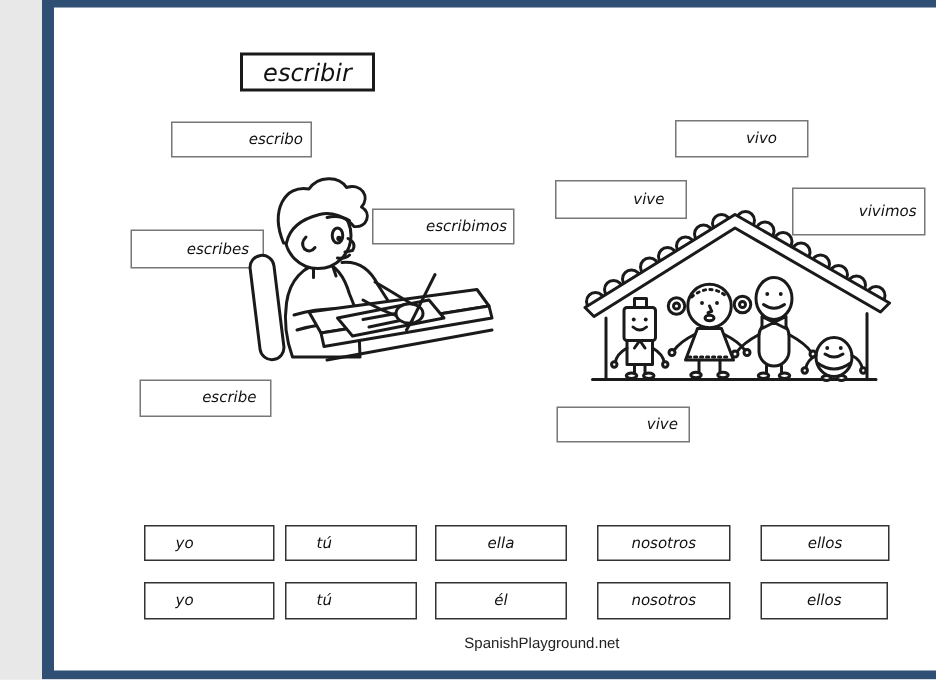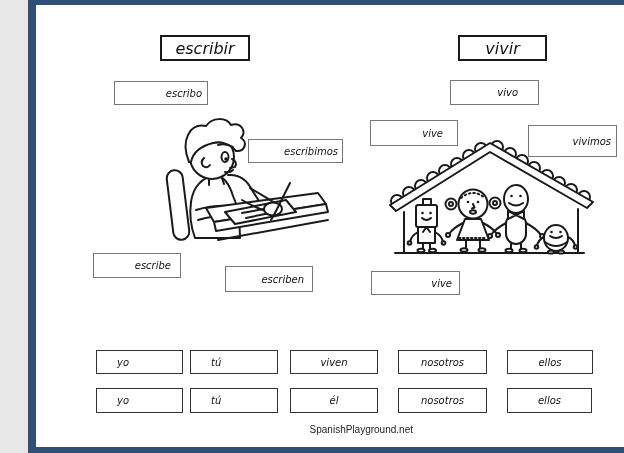--- a/index.html
+++ b/index.html
@@ -27,33 +27,32 @@
   }
 </style>
 </head>
 <body>
 
 <div class="sheet">
   <div class="frame"></div>
 
   <div class="box title" style="left:132px;top:35px;width:90px;height:26px">escribir</div>
   <div class="box word" style="left:86px;top:81px;width:94px;height:24px;padding-right:5px">escribo</div>
+  <div class="box word" style="left:59px;top:153px;width:89px;height:26px;padding-right:9px">escribes</div>
   <div class="box word" style="left:220px;top:139px;width:95px;height:24px;padding-right:4px">escribimos</div>
   <div class="box word" style="left:65px;top:253px;width:88px;height:25px;padding-right:9px">escribe</div>
-  <div class="box word" style="left:197px;top:266px;width:88px;height:26px;padding-right:8px">escriben</div>
 
-  <div class="box title" style="left:430px;top:35px;width:89px;height:26px">vivir</div>
   <div class="box word" style="left:422px;top:80px;width:89px;height:25px;padding-right:20px">vivo</div>
   <div class="box word" style="left:342px;top:120px;width:88px;height:26px;padding-right:14px">vive</div>
   <div class="box word" style="left:500px;top:125px;width:89px;height:32px;padding-right:5px">vivimos</div>
   <div class="box word" style="left:343px;top:271px;width:89px;height:24px;padding-right:7px">vive</div>
 
   <div class="box pron al" style="left:68px;top:350px;width:87px;height:24px;padding-left:20px">yo</div>
   <div class="box pron al" style="left:162px;top:350px;width:88px;height:24px;padding-left:20px">tú</div>
-  <div class="box pron" style="left:262px;top:350px;width:88px;height:24px">viven</div>
+  <div class="box pron" style="left:262px;top:350px;width:88px;height:24px">ella</div>
   <div class="box pron" style="left:370px;top:350px;width:89px;height:24px">nosotros</div>
   <div class="box pron" style="left:479px;top:350px;width:86px;height:24px">ellos</div>
 
   <div class="box pron al" style="left:68px;top:388px;width:87px;height:25px;padding-left:20px">yo</div>
   <div class="box pron al" style="left:162px;top:388px;width:88px;height:25px;padding-left:20px">tú</div>
   <div class="box pron" style="left:262px;top:388px;width:88px;height:25px">él</div>
   <div class="box pron" style="left:370px;top:388px;width:89px;height:25px">nosotros</div>
   <div class="box pron" style="left:479px;top:388px;width:85px;height:25px">ellos</div>
 
   <svg class="illus" style="left:110px;top:114px;width:192px;height:140px" viewBox="0 0 192 140">

